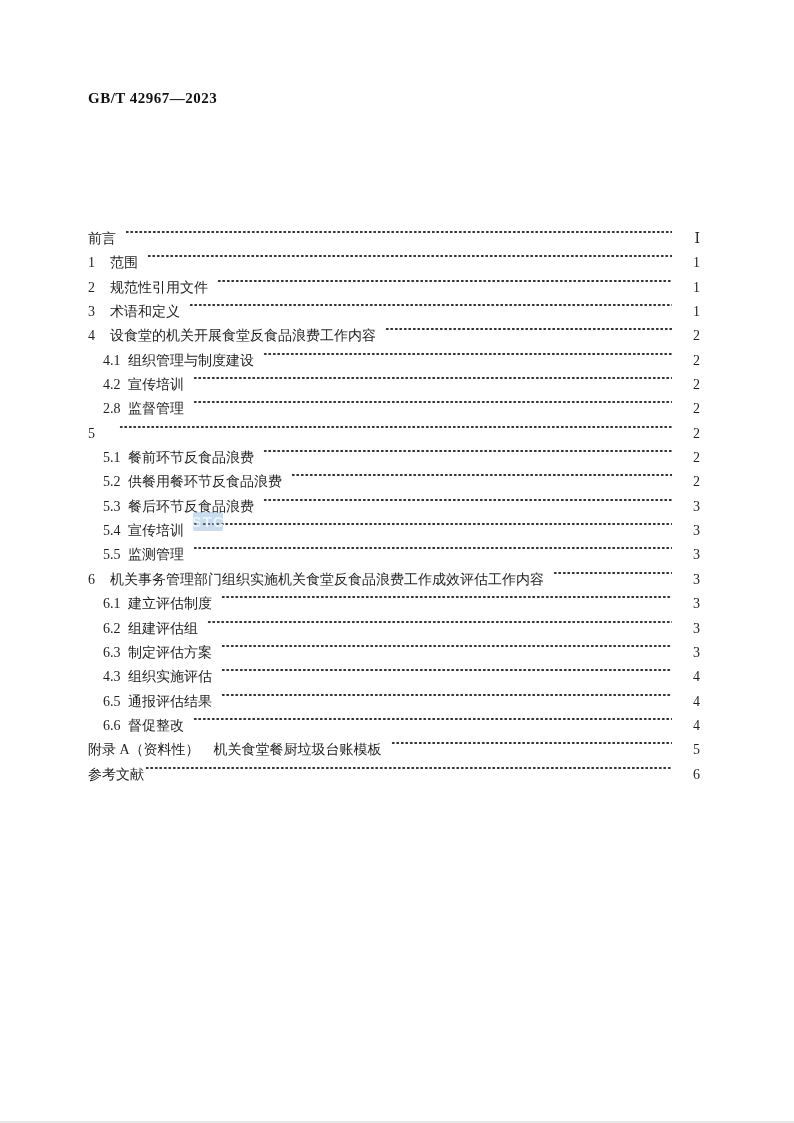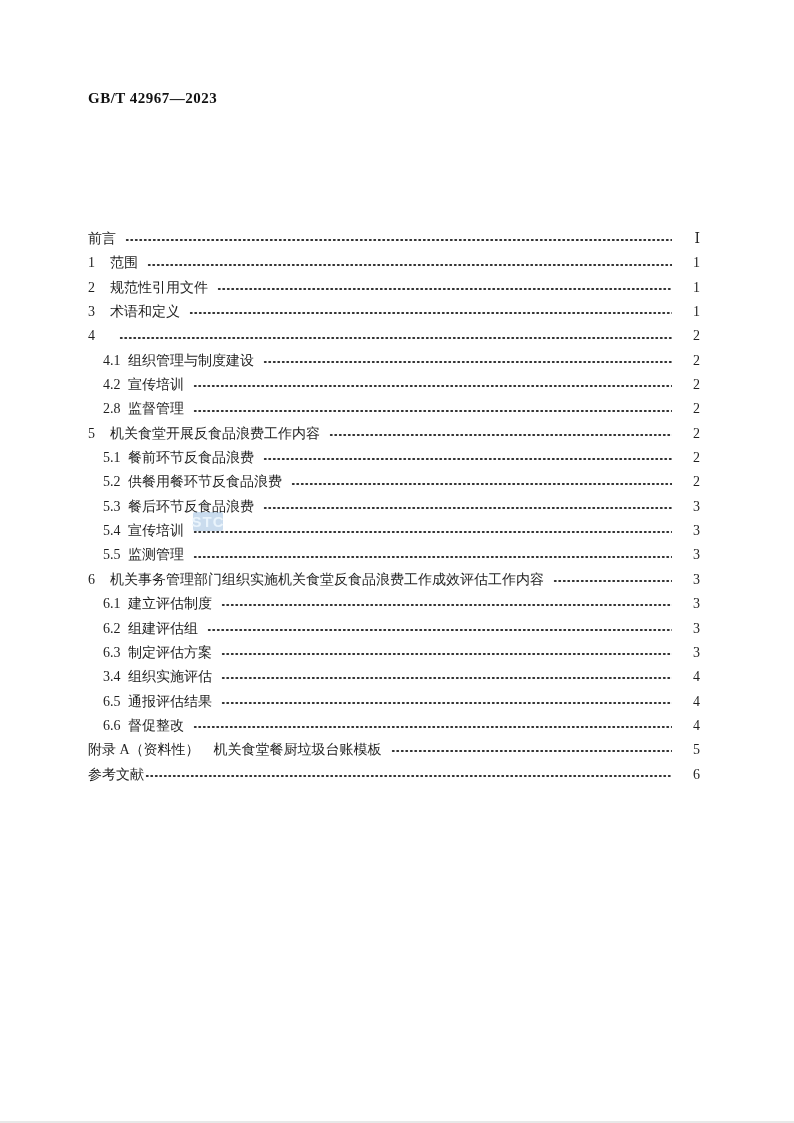--- a/index.html
+++ b/index.html
@@ -19,21 +19,21 @@
   }
   .doc-title{
     position:absolute;left:0;top:156px;width:100%;
     text-align:center;font-size:23px;font-weight:bold;
     letter-spacing:8px;text-indent:8px;color:#111;
   }
   .toc{
     position:absolute;left:88px;right:94px;top:227px;
   }
   .toc-row{
-    display:flex;align-items:center;
+    display:flex;
     height:24.35px;font-size:14px;line-height:24.35px;
     white-space:nowrap;
   }
   .toc-row.lvl2{padding-left:15px;}
   .toc-no{flex:0 0 auto;}
   .lvl1 .toc-no{min-width:22px;}
   .lvl2 .toc-no{min-width:25px;}
   .toc-title{flex:0 0 auto;}
   .leader{
     flex:1 1 auto;
@@ -87,20 +87,21 @@
         <span class="pagenum">1</span>
       </div>
       <div class="toc-row lvl1">
         <span class="toc-no">3</span>
         <span class="toc-title">术语和定义</span>
         <span class="leader"></span>
         <span class="pagenum">1</span>
       </div>
       <div class="toc-row lvl1">
         <span class="toc-no">4</span>
+        <span class="toc-title">设食堂的机关开展食堂反食品浪费工作内容</span>
         <span class="leader"></span>
         <span class="pagenum">2</span>
       </div>
       <div class="toc-row lvl2">
         <span class="toc-no">4.1</span>
         <span class="toc-title">组织管理与制度建设</span>
         <span class="leader"></span>
         <span class="pagenum">2</span>
       </div>
       <div class="toc-row lvl2">
@@ -110,21 +111,20 @@
         <span class="pagenum">2</span>
       </div>
       <div class="toc-row lvl2">
         <span class="toc-no">2.8</span>
         <span class="toc-title">监督管理</span>
         <span class="leader"></span>
         <span class="pagenum">2</span>
       </div>
       <div class="toc-row lvl1">
         <span class="toc-no">5</span>
-        <span class="toc-title">机关食堂开展反食品浪费工作内容</span>
         <span class="leader"></span>
         <span class="pagenum">2</span>
       </div>
       <div class="toc-row lvl2">
         <span class="toc-no">5.1</span>
         <span class="toc-title">餐前环节反食品浪费</span>
         <span class="leader"></span>
         <span class="pagenum">2</span>
       </div>
       <div class="toc-row lvl2">
@@ -169,21 +169,21 @@
         <span class="leader"></span>
         <span class="pagenum">3</span>
       </div>
       <div class="toc-row lvl2">
         <span class="toc-no">6.3</span>
         <span class="toc-title">制定评估方案</span>
         <span class="leader"></span>
         <span class="pagenum">3</span>
       </div>
       <div class="toc-row lvl2">
-        <span class="toc-no">3.4</span>
+        <span class="toc-no">4.3</span>
         <span class="toc-title">组织实施评估</span>
         <span class="leader"></span>
         <span class="pagenum">4</span>
       </div>
       <div class="toc-row lvl2">
         <span class="toc-no">6.5</span>
         <span class="toc-title">通报评估结果</span>
         <span class="leader"></span>
         <span class="pagenum">4</span>
       </div>

